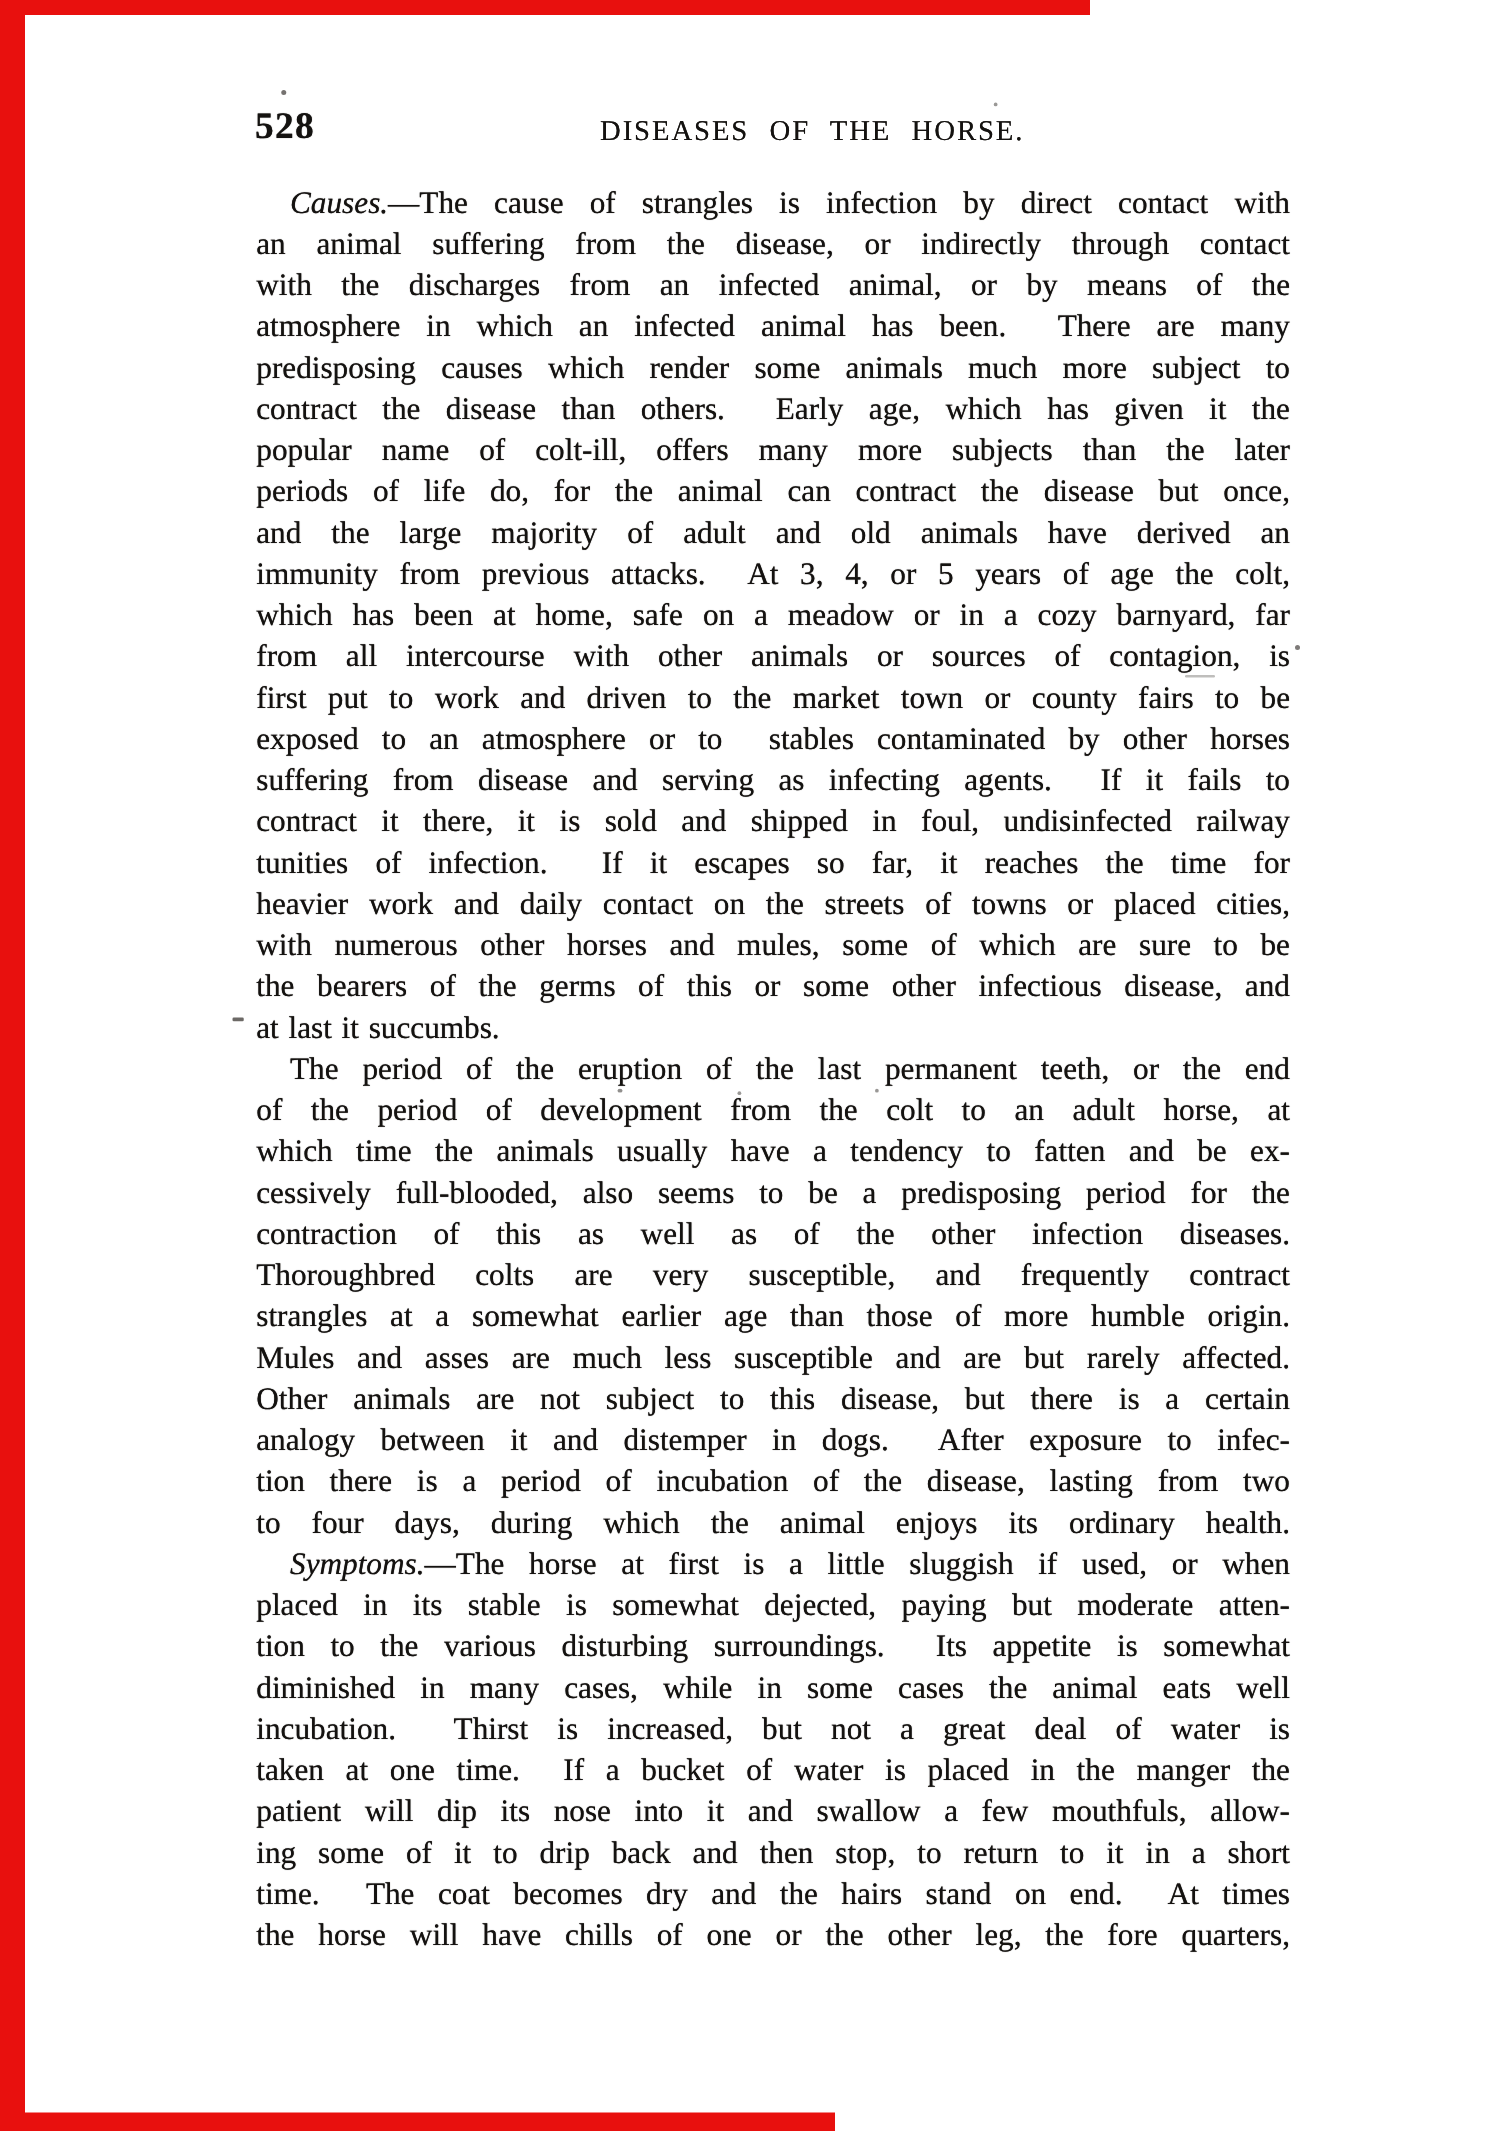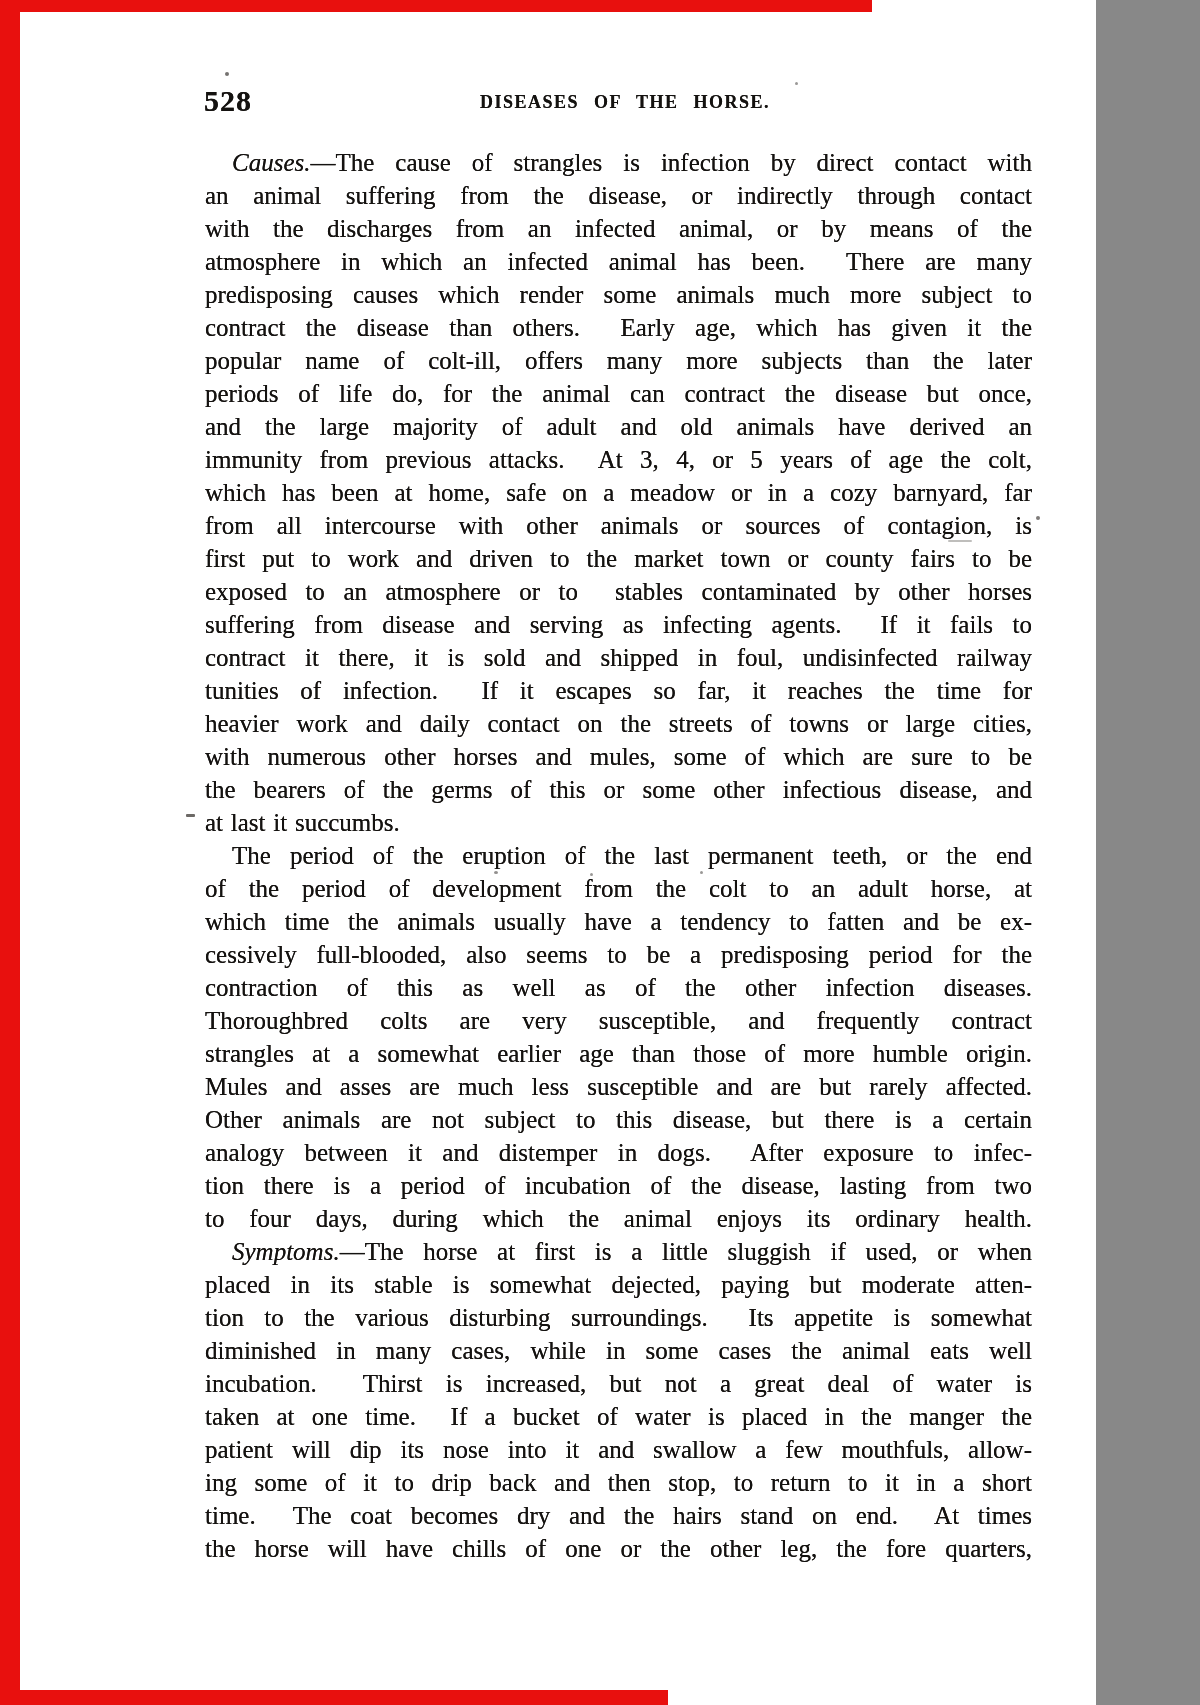--- a/index.html
+++ b/index.html
@@ -1,35 +1,35 @@
 <!DOCTYPE html>
 <html style="--edge-red: #e8100e; --ink: #141210; --paper: #ffffff;"><head>
 <meta charset="utf-8">
 <style>
   html,body{margin:0;padding:0;background:#888;}
   .page{
     position:relative;
-    width:1096px;height:1705px;
+    width:1200px;height:1705px;
     background:var(--paper,#ffffff);
     overflow:hidden;
     font-family:"Liberation Serif","DejaVu Serif",serif;
     color:var(--ink,#141210);
   }
   .edge{position:absolute;background:var(--edge-red,#e8100e);}
   .edge-left{left:0;top:0;width:20px;height:1705px;}
   .edge-top{left:0;top:0;width:872px;height:12px;}
   .edge-bottom{left:0;bottom:0;width:668px;height:15px;}
   .page-number{
     position:absolute;left:204px;top:84px;
     font-size:30px;font-weight:bold;letter-spacing:1px;
     text-shadow:0 0 0.6px rgba(20,16,12,.85);
   }
   .running-head{
     position:absolute;left:480px;top:92px;width:360px;
-    font-size:18px;font-weight:bold;letter-spacing:1.5px;word-spacing:9px;
+    font-size:23px;font-weight:normal;letter-spacing:1.5px;word-spacing:9px;
     white-space:nowrap;
     text-shadow:0 0 0.5px rgba(20,16,12,.8);
   }
   .text-block{
     position:absolute;left:205px;top:146px;width:827px;
     font-size:25px;
     text-shadow:0 0 0.6px rgba(20,16,12,.9);
   }
   .line{
     height:33px;line-height:33px;
@@ -66,21 +66,21 @@
       <div class="line">periods of life do, for the animal can contract the disease but once,</div>
       <div class="line">and the large majority of adult and old animals have derived an</div>
       <div class="line">immunity from previous attacks.  At 3, 4, or 5 years of age the colt,</div>
       <div class="line">which has been at home, safe on a meadow or in a cozy barnyard, far</div>
       <div class="line">from all intercourse with other animals or sources of contagion, is</div>
       <div class="line">first put to work and driven to the market town or county fairs to be</div>
       <div class="line">exposed to an atmosphere or to  stables contaminated by other horses</div>
       <div class="line">suffering from disease and serving as infecting agents.  If it fails to</div>
       <div class="line">contract it there, it is sold and shipped in foul, undisinfected railway</div>
       <div class="line">tunities of infection.  If it escapes so far, it reaches the time for</div>
-      <div class="line">heavier work and daily contact on the streets of towns or large cities,</div>
+      <div class="line">heavier work and daily contact on the streets of towns or placed cities,</div>
       <div class="line">with numerous other horses and mules, some of which are sure to be</div>
       <div class="line">the bearers of the germs of this or some other infectious disease, and</div>
       <div class="line short">at last it succumbs.</div>
       <div class="line indent">The period of the eruption of the last permanent teeth, or the end</div>
       <div class="line">of the period of development from the colt to an adult horse, at</div>
       <div class="line">which time the animals usually have a tendency to fatten and be ex-</div>
       <div class="line">cessively full-blooded, also seems to be a predisposing period for the</div>
       <div class="line">contraction of this as well as of the other infection diseases.</div>
       <div class="line">Thoroughbred colts are very susceptible, and frequently contract</div>
       <div class="line">strangles at a somewhat earlier age than those of more humble origin.</div>

